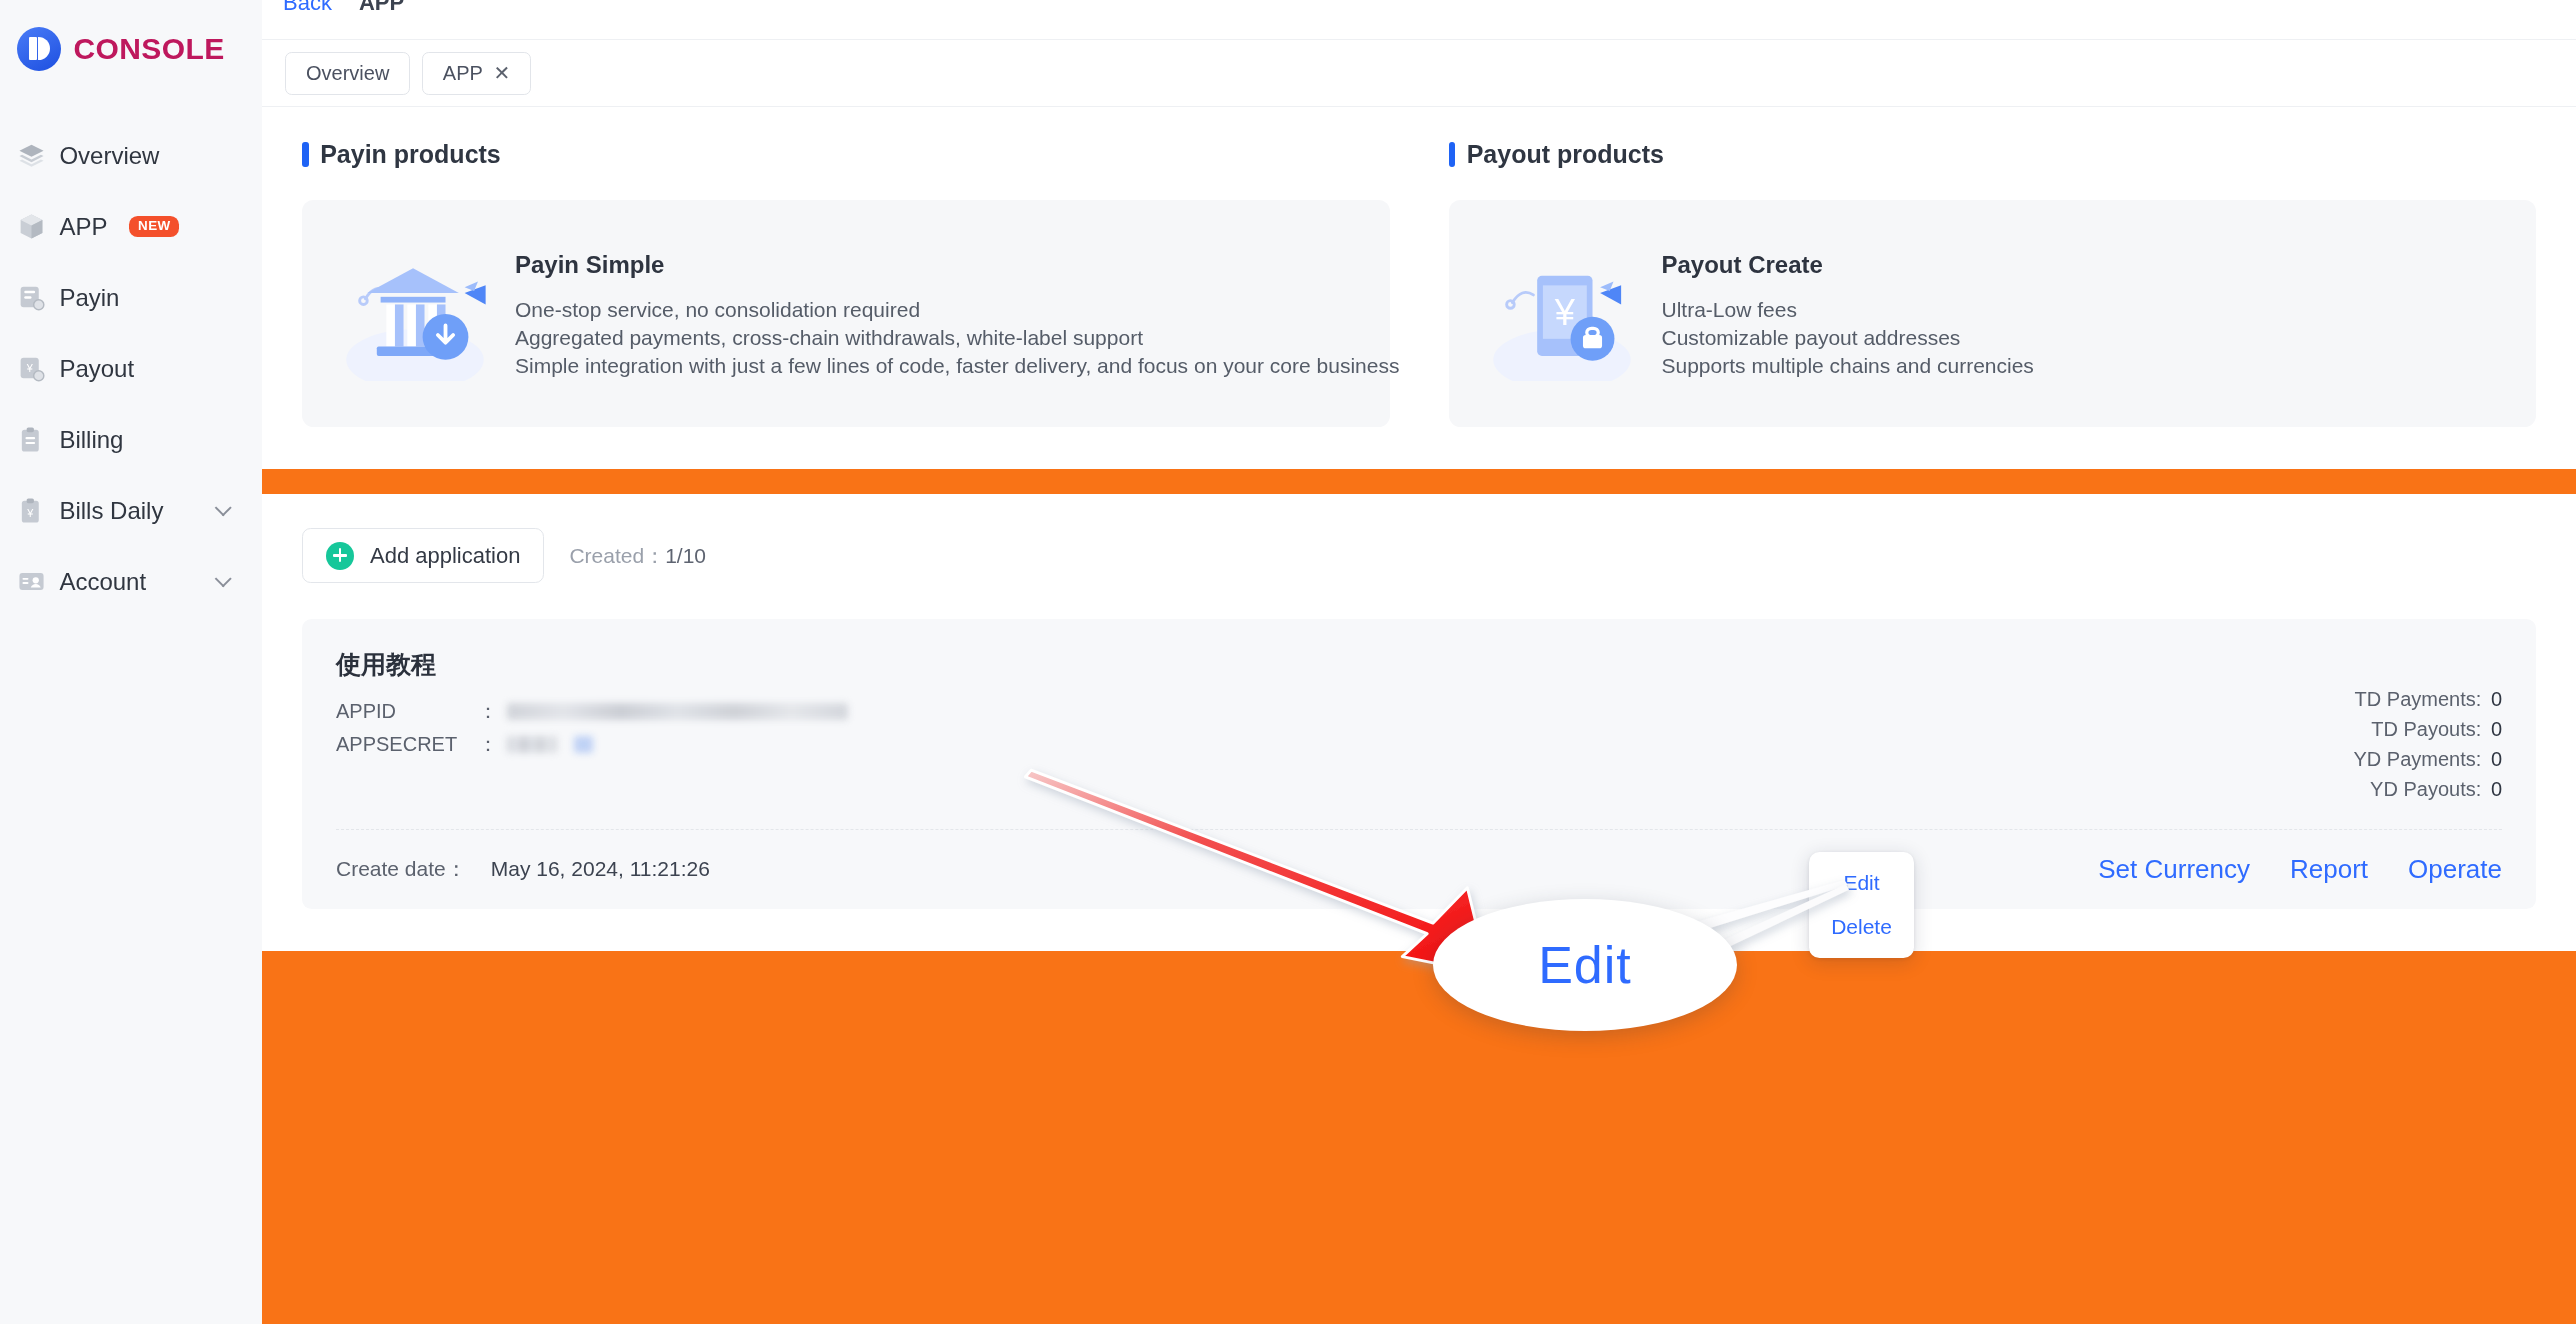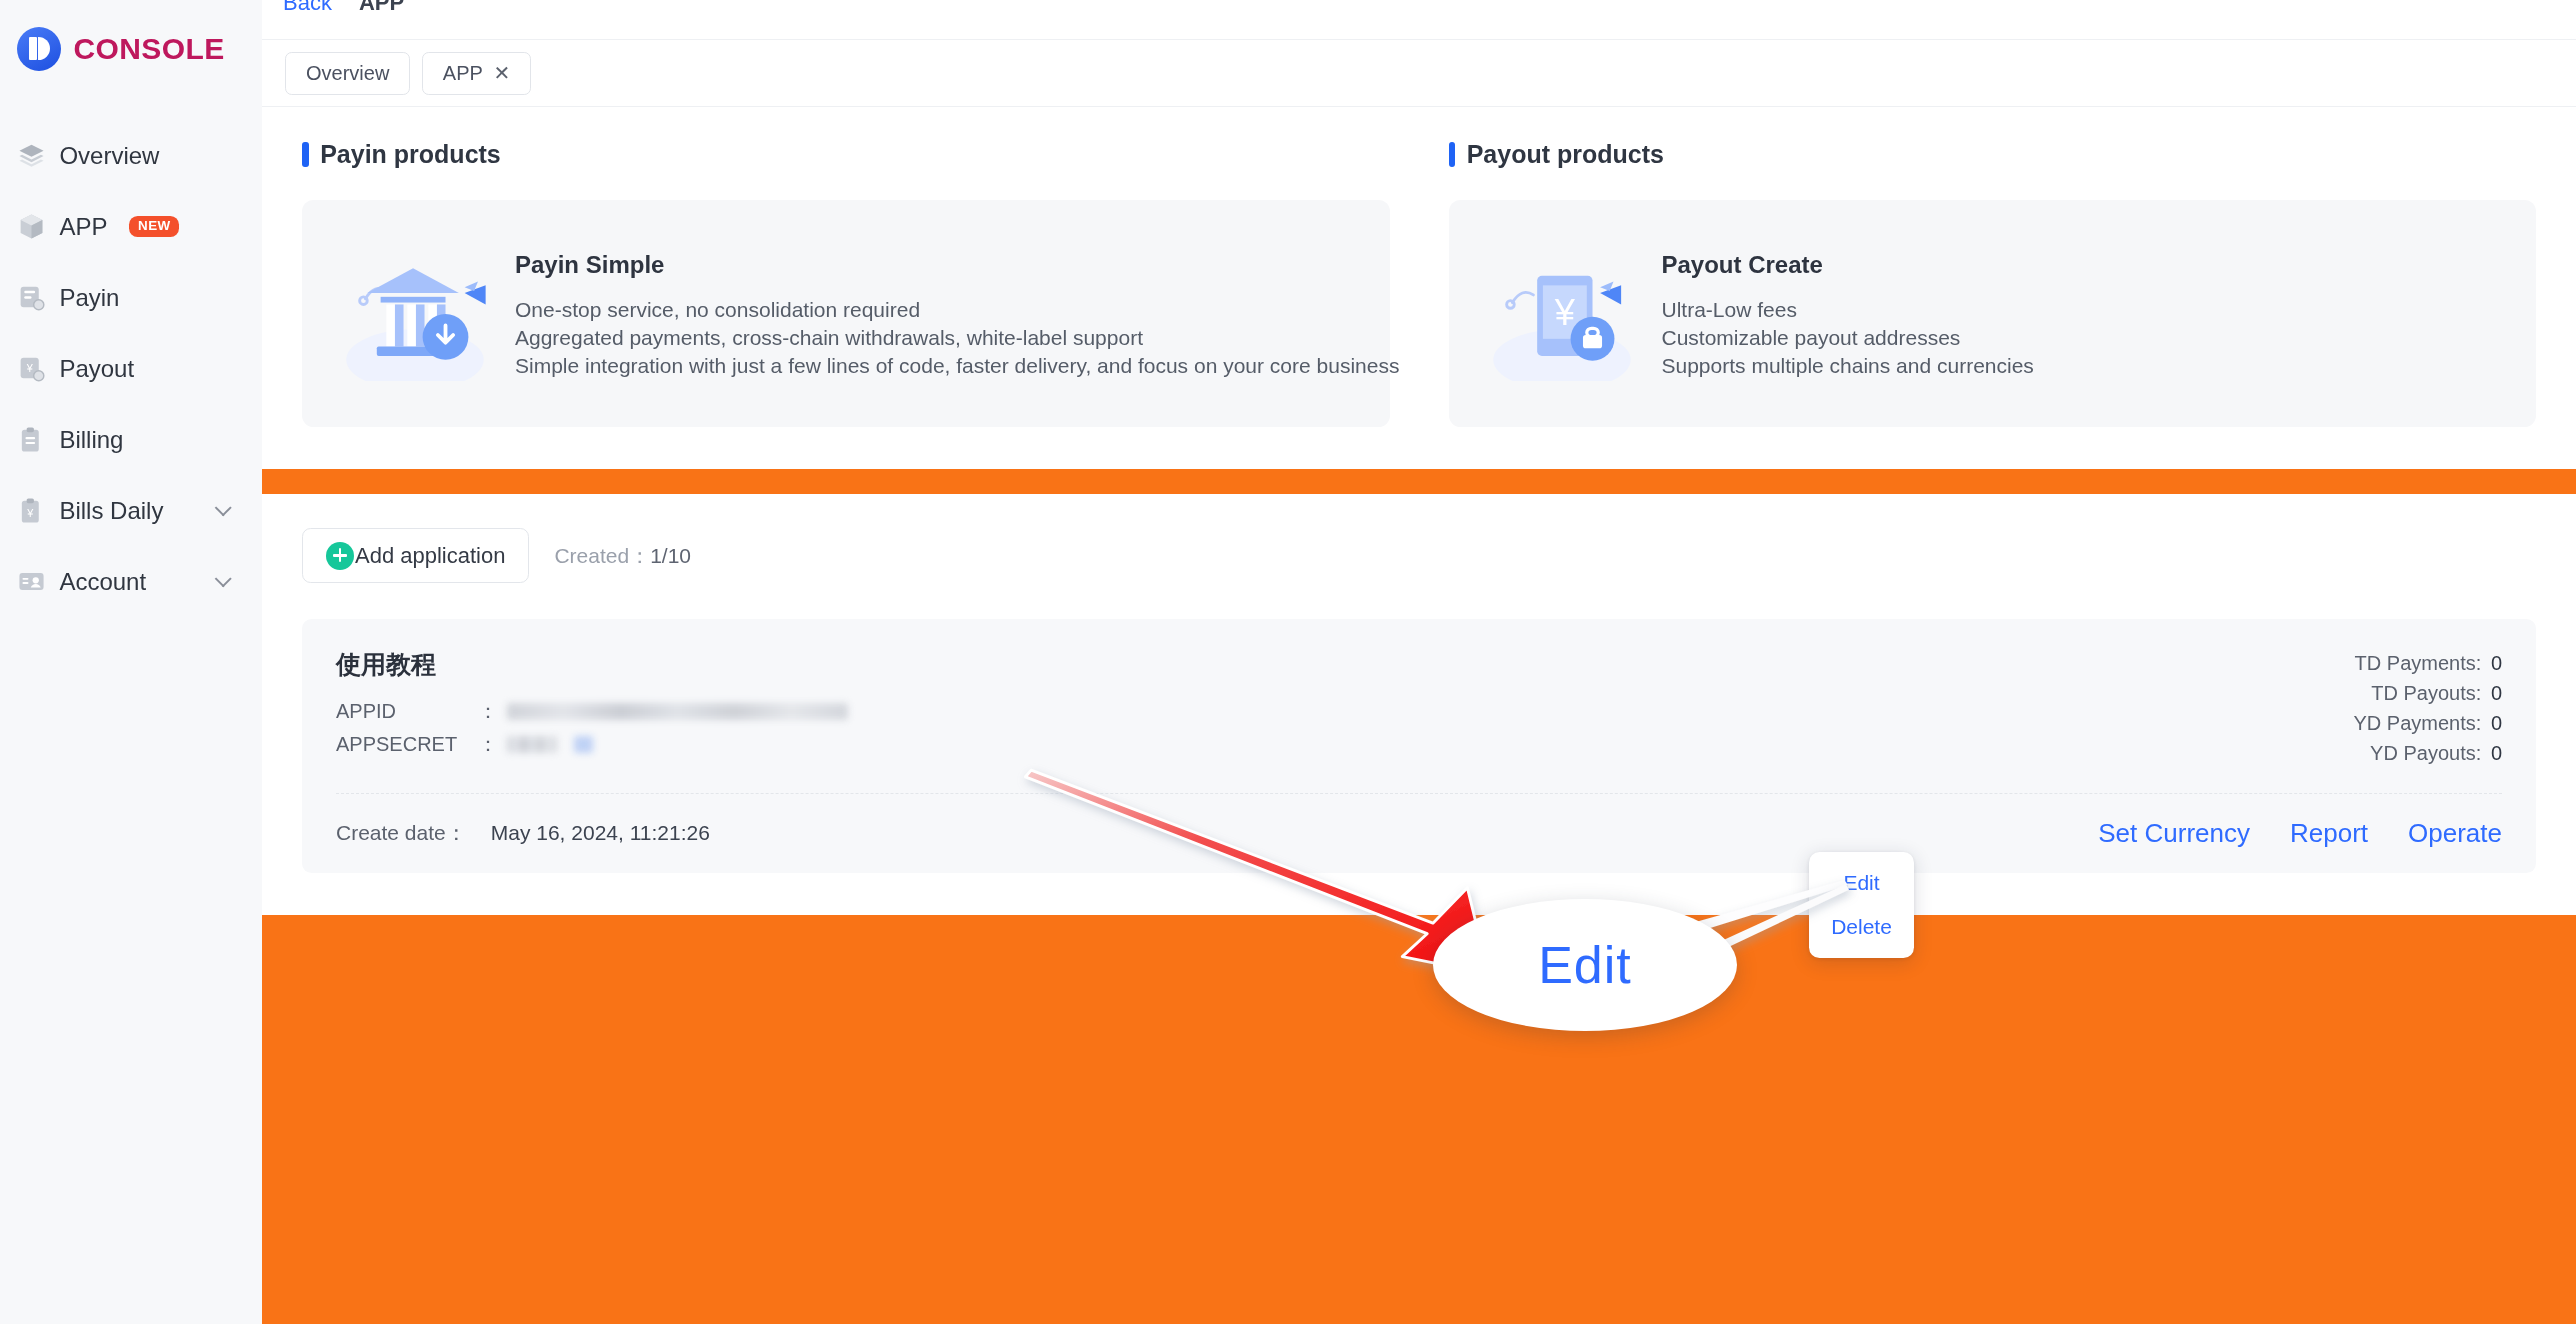--- a/index.html
+++ b/index.html
@@ -101,21 +101,21 @@
   }
   .prod-ico { width: 167px; height: 134px; flex: 0 0 167px; position: relative; }
   .prod-body { padding-top: 3.8px; }
   .prod-name { font-size: 24px; font-weight: bold; color: #2e3440; margin-bottom: 16.3px; }
   .prod-line { font-size: 21px; color: #555c68; line-height: 1.33; white-space: nowrap; }
 
   .panel.apps { margin-top: 25px; padding: 34px 40px 42px 40px; }
   .apps-toolbar { display: flex; align-items: center; gap: 25px; margin-bottom: 36px; }
   .btn-add {
     height: 55px; border: 1px solid #e3e6eb; border-radius: 8.6px; background: #fff;
-    display: flex; align-items: center; gap: 1px; padding: 0 23px;
+    display: flex; align-items: center; gap: 16px; padding: 0 23px;
     font-size: 22px; color: #343a45; cursor: pointer;
   }
   .plus-ico {
     width: 28px; height: 28px; border-radius: 50%; background: #16c79a;
     position: relative; flex: 0 0 28px;
   }
   .plus-ico::before, .plus-ico::after {
     content: ""; position: absolute; background: #fff; border-radius: 1px;
   }
   .plus-ico::before { left: 6.7px; top: 12.7px; width: 14.3px; height: 2.5px; }
@@ -134,21 +134,21 @@
   .kv-colon { margin-right: 8.6px; }
   .blur {
     display: inline-block; height: 17px; border-radius: 1.9px;
     background: linear-gradient(90deg,#cfd2d8,#e2e4e9,#c9ccd3,#dfe2e7,#cdd0d6,#e4e6ea,#d2d5db);
     filter: blur(3.8px); opacity: .95;
   }
   .blur.appid { width: 341px; }
   .blur.secret { width: 50px; }
   .blur.secret2 { width: 19px; background: #bdd0f5; margin-left: 17px; }
 
-  .stats { text-align: right; padding-top: 3.8px; }
+  .stats { text-align: right; padding-top: 3.8px; margin-top: 36px; }
   .stat { font-size: 20px; color: #5b616d; height: 30px; white-space: nowrap; }
   .stat-val { color: #2f3642; margin-left: 9.6px; }
 
   .app-foot {
     margin-top: 21px; border-top: 1px dashed #e3e6ea;
     height: 80px; display: flex; align-items: center; justify-content: space-between;
   }
   .cdate { font-size: 21px; color: #5b616d; }
   .cdate-val { color: #3c4350; margin-left: 24px; }
   .acts { display: flex; gap: 40px; }

